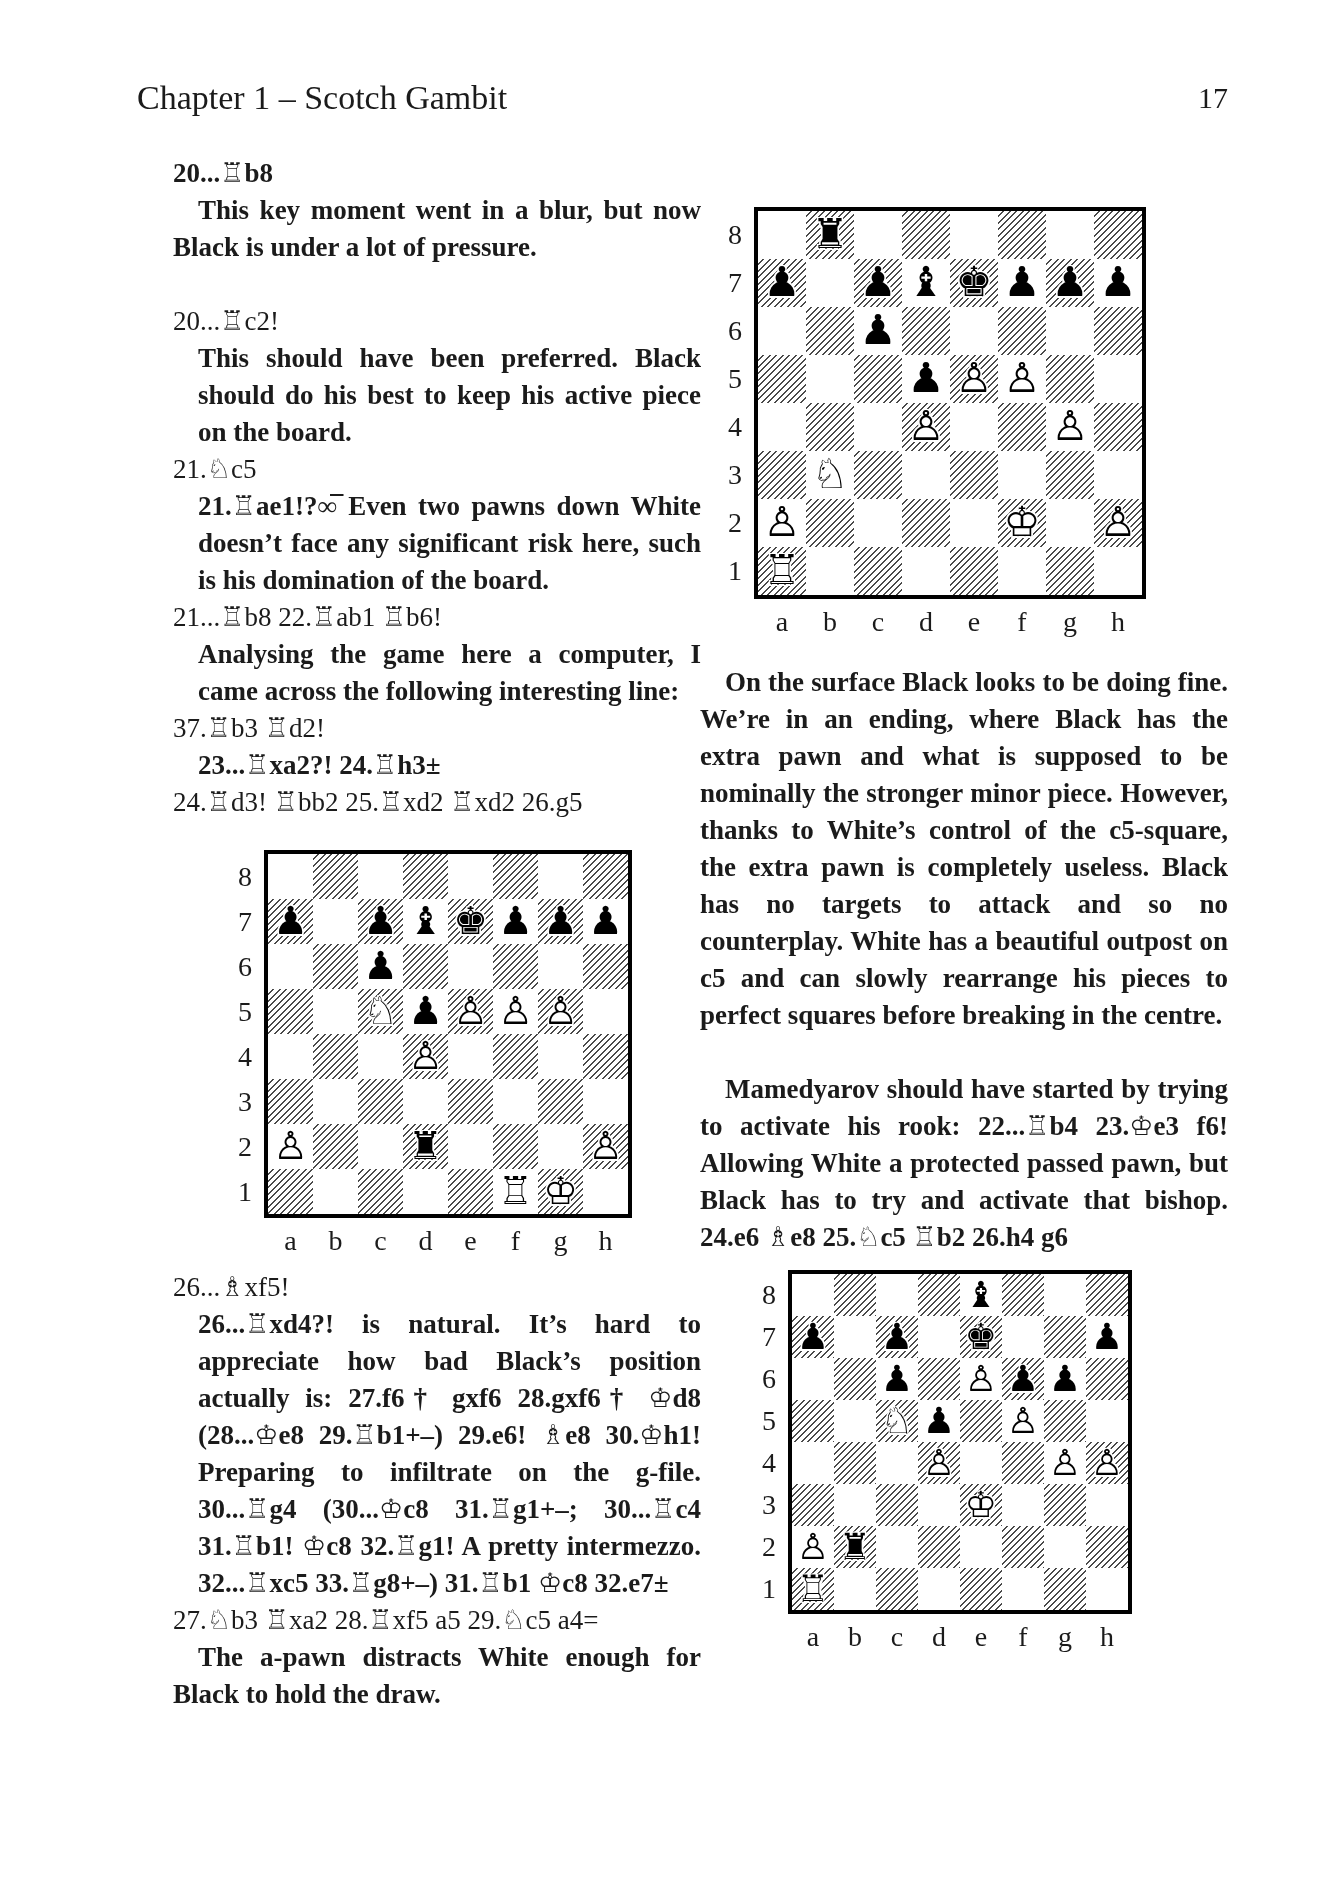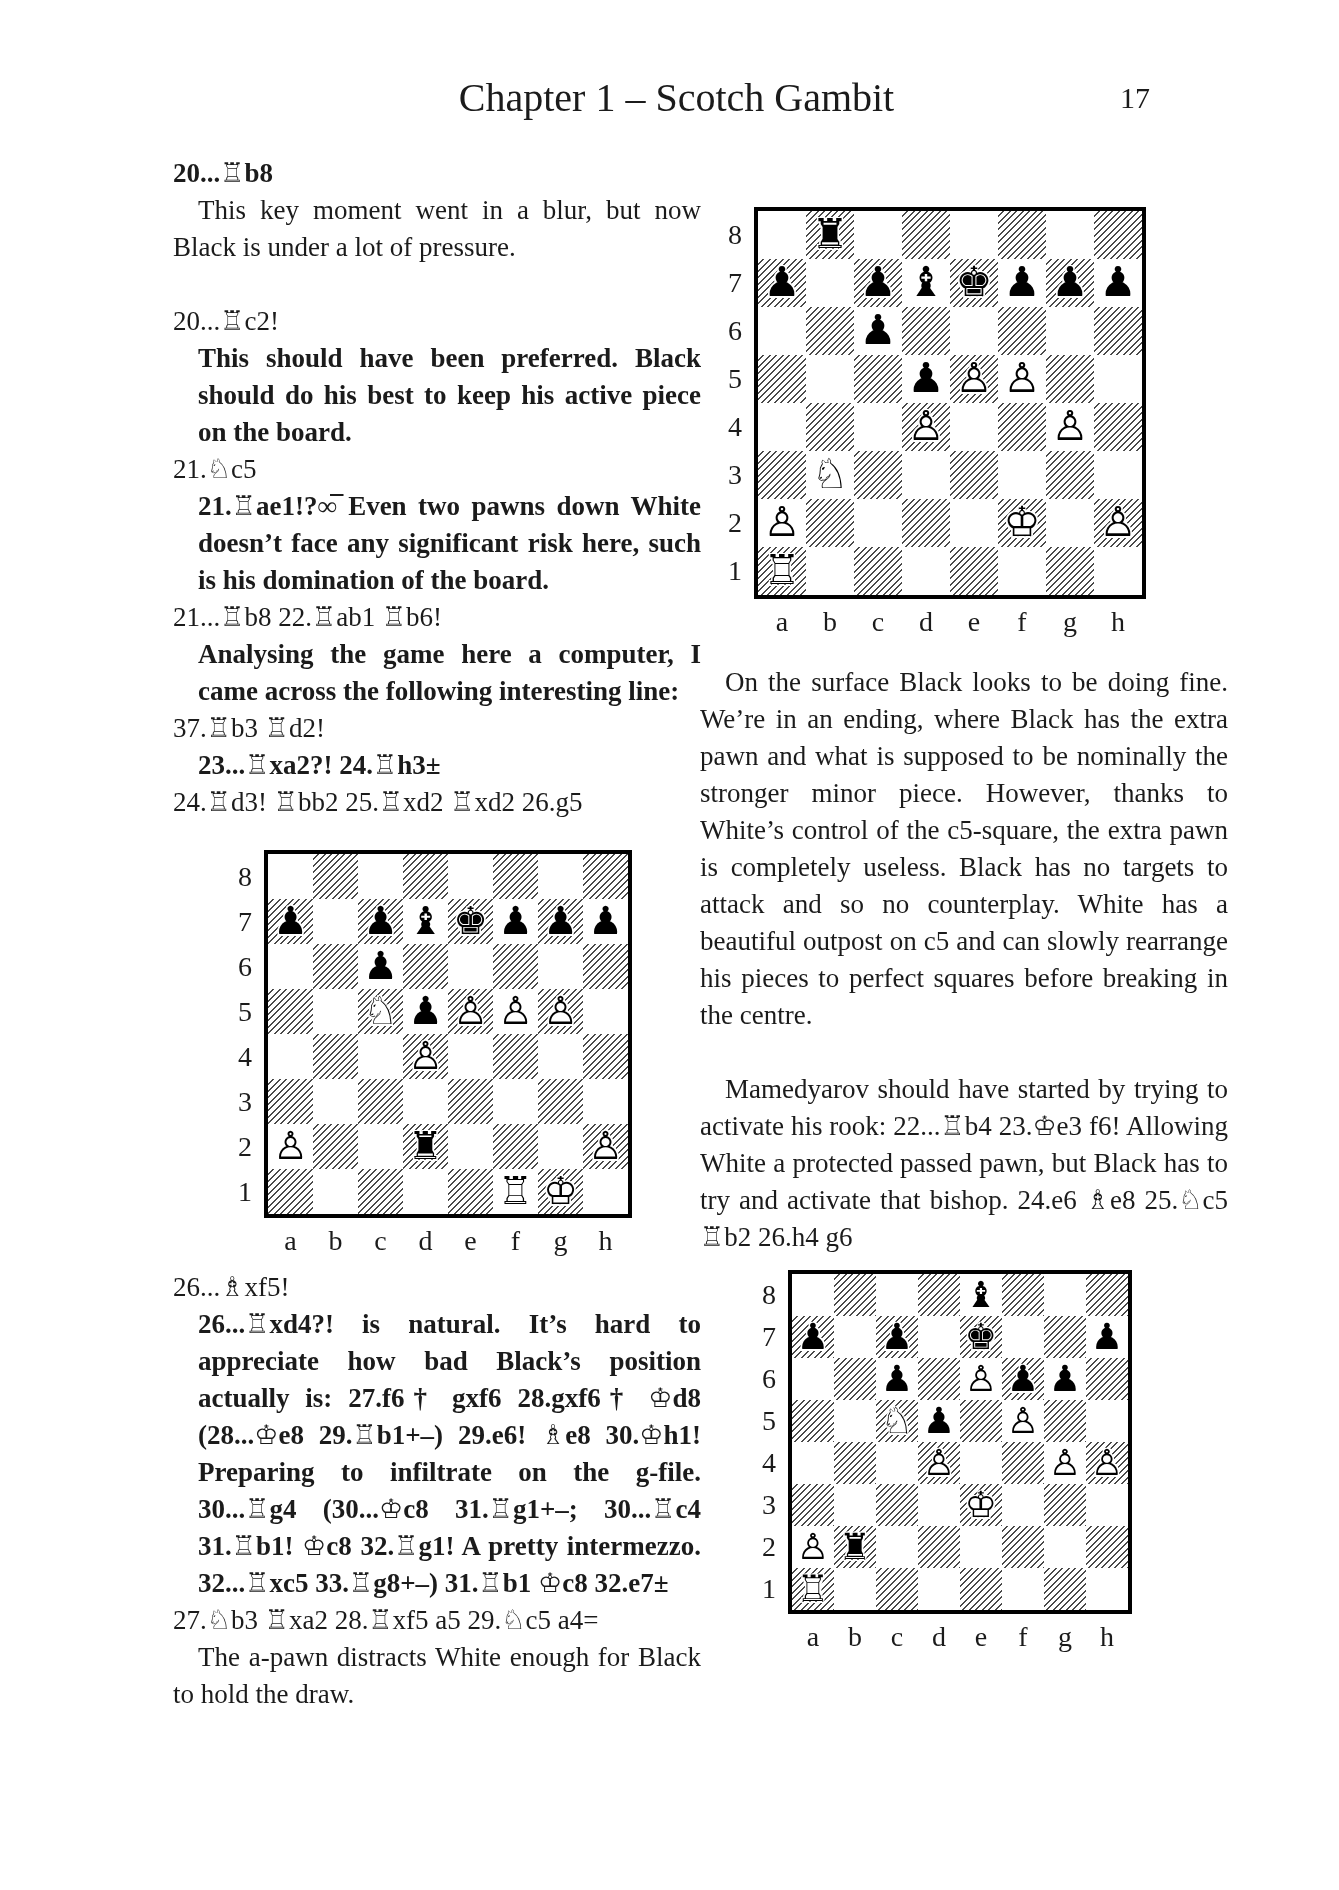--- a/index.html
+++ b/index.html
@@ -4,33 +4,33 @@
 <style>
   html,body{margin:0;padding:0;}
   body{
     width:1339px;height:1890px;background:#ffffff;
     font-family:"Liberation Serif","DejaVu Serif","DejaVu Sans",serif;
     color:#1b1b1b;
     -webkit-font-smoothing:antialiased;
   }
   .page{position:relative;width:1339px;height:1890px;background:#fff;overflow:hidden;}
   .header-title{
-    position:absolute;top:80px;left:131px;width:1091px;
-    text-align:center;font-size:40px;line-height:36px;
+    position:absolute;top:80px;left:137px;width:1091px;
+    text-align:left;font-size:34px;line-height:36px;
   }
   .page-number{
     position:absolute;top:80px;left:1120px;width:108px;
-    text-align:left;font-size:30px;line-height:36px;
+    text-align:right;font-size:30px;line-height:36px;
   }
   .col{position:absolute;top:155px;font-size:27px;line-height:37px;}
   .col-left{left:137px;width:528px;margin-left:36px;}
   .col-right{left:700px;width:528px;}
   .block{min-height:37px;}
   .bold{font-weight:bold;}
-  .para{text-indent:25px;text-align:justify;}
+  .para{text-indent:25px;text-align:justify;font-weight:bold;}
   .var{margin-left:25px;text-align:justify;font-weight:bold;}
   .move{}
   .spacer{height:37px;}
 
   
   .diag{line-height:normal;}
   .diag-left{margin:29px 0 12px 45px;}
   .diag-rt{margin:52px 0 26px 8px;}
   .diag-rb{margin:14px 0 0 42px;}
   .diag-row{display:flex;align-items:stretch;}

